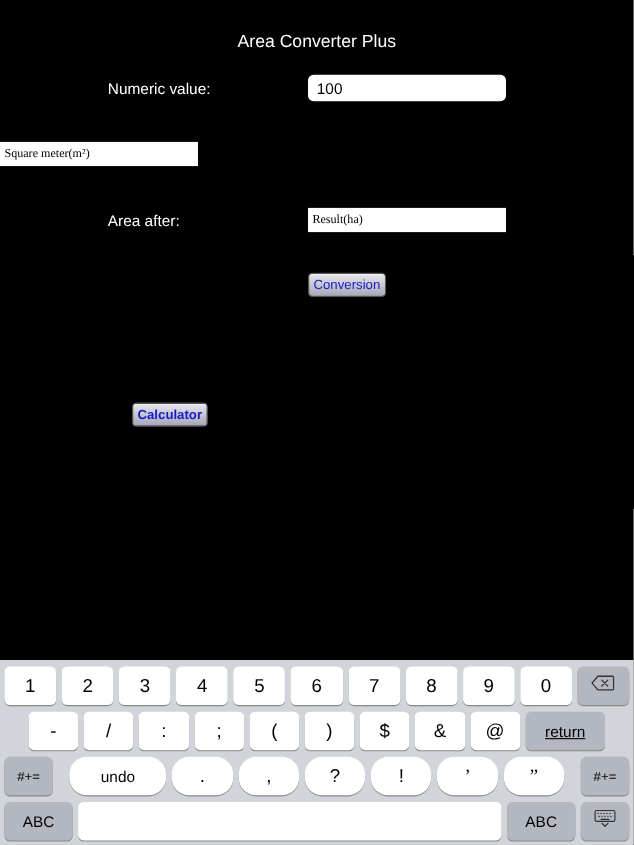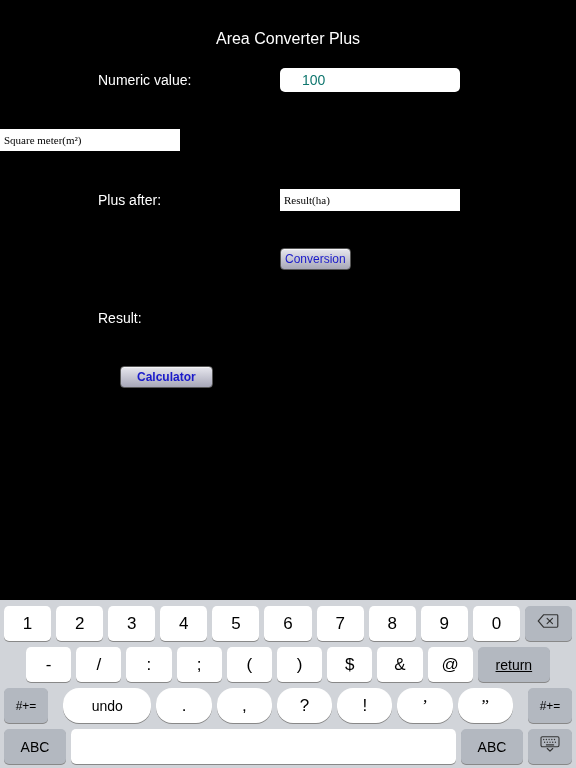--- a/index.html
+++ b/index.html
@@ -4,27 +4,27 @@
 <style>
   * { margin: 0; padding: 0; box-sizing: border-box; }
   html, body { width: 576px; height: 768px; overflow: hidden; font-family: -apple-system, Helvetica, Arial, sans-serif; }
   body { display: flex; flex-direction: column; }
   .app-area { flex: 1; background: #000; color: #fff; position: relative; }
   .title { text-align: center; font-size: 16px; font-weight: 400; padding-top: 30px; }
   .form { padding: 20px 0 0 0; }
   .row { display: flex; align-items: center; height: 24px; margin-bottom: 36px; }
   .label { width: 280px; padding-left: 98px; font-size: 14px; color: #fff; font-weight: 400; }
   .field-wrap { width: 180px; }
-  .textfield { width: 180px; height: 24px; background: #fff; border: none; border-radius: 5px; padding: 0 22px; font-size: 14px; color: #0f766e; }
+  .textfield { width: 180px; height: 24px; background: #fff; border: none; border-radius: 5px; padding: 0 8px; font-size: 14px; color: #000000; }
   .select-field { width: 180px; height: 22px; background: #fff; border: none; border-radius: 0; padding: 2px 4px; font-size: 11px; color: #000; font-family: serif; box-shadow: 0 1px 2px rgba(0,0,0,0.3); display:flex; align-items:center;}
   .btn-row { display:flex; margin-bottom: 36px; }
   .btn-row .spacer-col { width: 280px; }
   .btn-convert { height: 22px; padding: 0 4px; font-size: 12px; font-weight: 400; color: #1a1aca; background: linear-gradient(#e7e7ee,#a7a7b8); border: 1px solid #555; border-radius: 4px; box-shadow: inset 0 1px 0 rgba(255,255,255,0.6), 0 1px 2px rgba(0,0,0,0.4); cursor: pointer; }
   .btn-calc-wrap { padding-left: 120px; margin-top: 6px;}
-  .btn-calc { height: 22px; padding: 0 16px; font-size: 12px; font-weight: 600; color: #1a1aca; background: linear-gradient(#e7e7ee,#a7a7b8); border: 1px solid #555; border-radius: 4px; box-shadow: inset 0 1px 0 rgba(255,255,255,0.6), 0 1px 2px rgba(0,0,0,0.4); cursor: pointer; }
+  .btn-calc { height: 22px; padding: 0 4px; font-size: 12px; font-weight: 600; color: #1a1aca; background: linear-gradient(#e7e7ee,#a7a7b8); border: 1px solid #555; border-radius: 4px; box-shadow: inset 0 1px 0 rgba(255,255,255,0.6), 0 1px 2px rgba(0,0,0,0.4); cursor: pointer; }
 
   
   .keyboard { background: #d1d4d9; width: 576px; height: 168px; padding: 6px 4px 4px 4px; display:flex; flex-direction:column; gap:6px; }
   .kb-row { display:flex; gap:5px; height: 36px; }
   .key { background:#fff; border-radius:5px; box-shadow: 0 1px 0 #888; display:flex; align-items:center; justify-content:center; font-size:17px; color:#000; cursor:pointer; }
   .key.gray { background:#b3b8c0; }
   .r1 .key { flex:1; }
   .r1 .key.del { flex:1; background:#b3b8c0; }
   .r1 .key.del svg { width:22px; height:16px; }
   .r2 { padding: 0 22px; }
@@ -58,33 +58,32 @@
       </div>
     </div>
 
     <div class="row">
       <div class="field-wrap">
         <div class="select-field">Square meter(m²)</div>
       </div>
     </div>
 
     <div class="row">
-      <div class="label">Plus after:</div>
+      <div class="label">Area after:</div>
       <div class="field-wrap">
         <div class="select-field">Result(ha)</div>
       </div>
     </div>
 
     <div class="btn-row">
       <div class="spacer-col"></div>
       <button class="btn-convert">Conversion</button>
     </div>
 
     <div class="row">
-      <div class="label">Result:</div>
     </div>
 
     <div class="btn-calc-wrap">
       <button class="btn-calc">Calculator</button>
     </div>
 
   </div>
 </div>
 
 <div class="keyboard">

